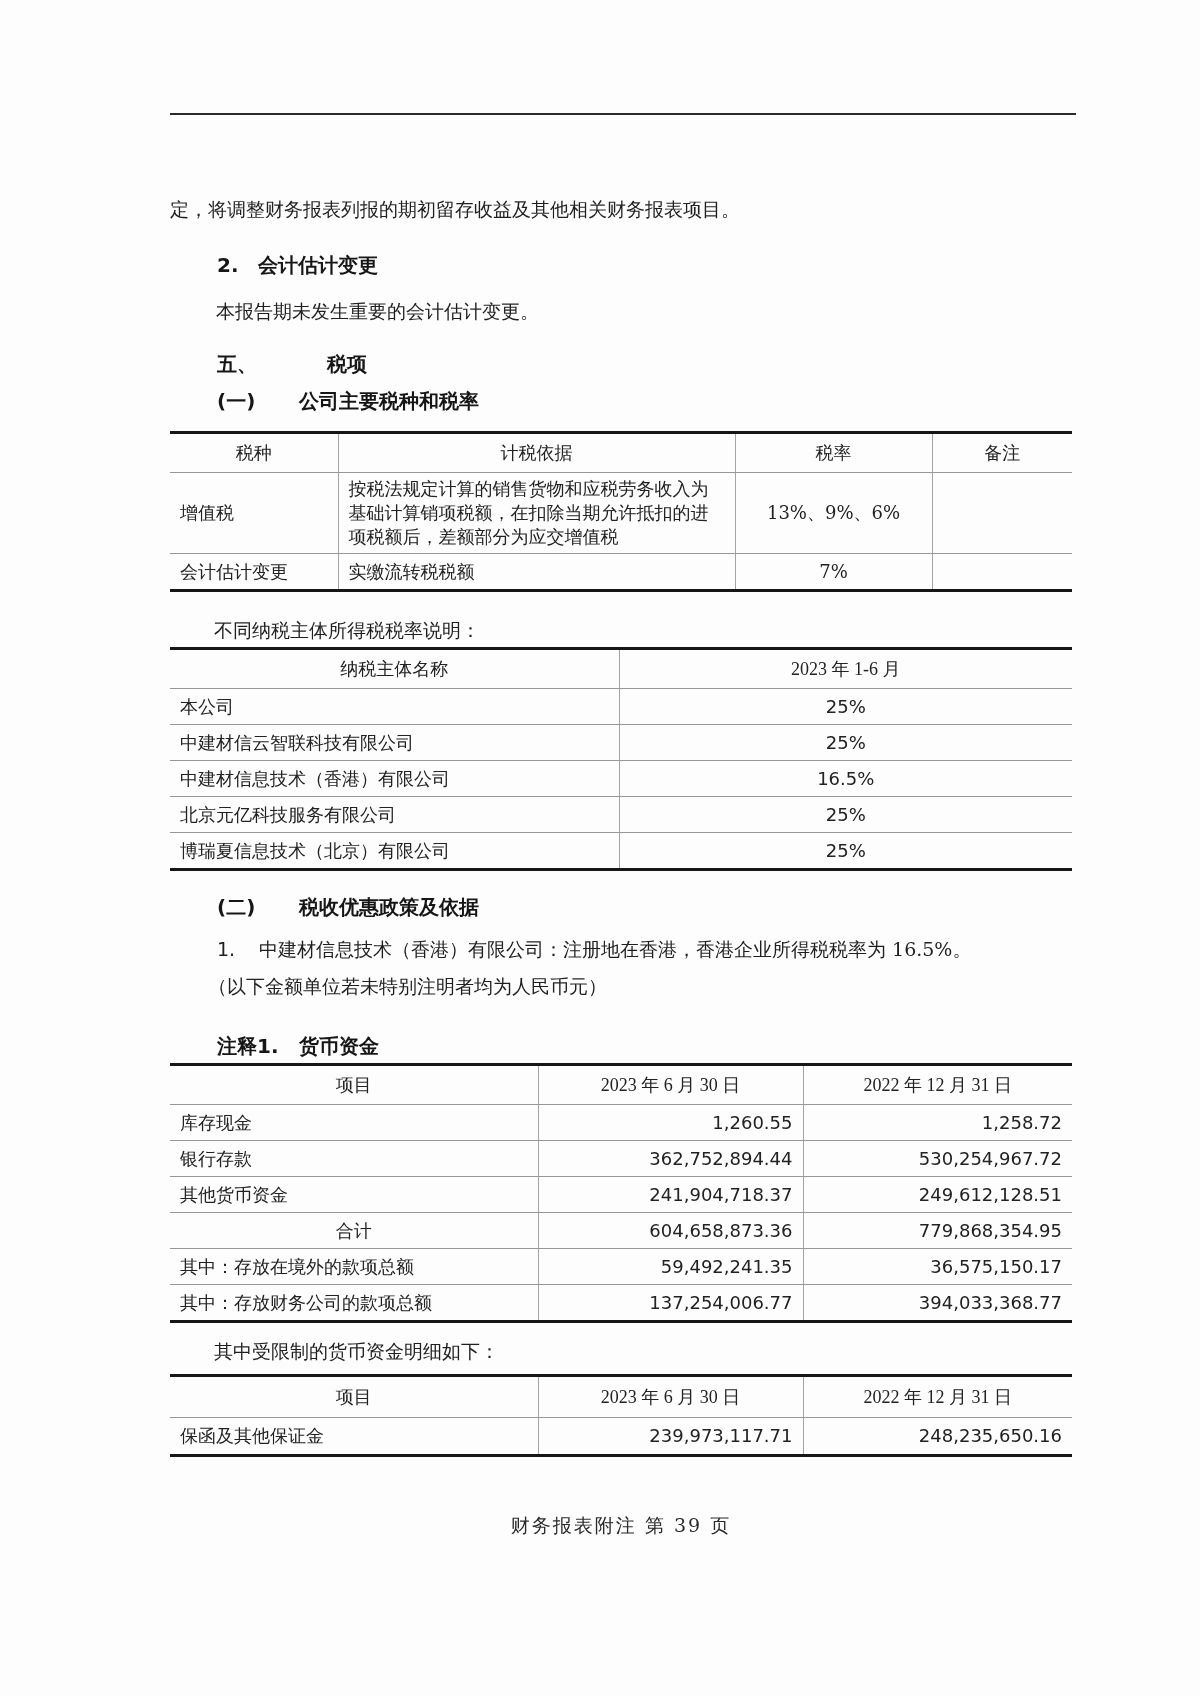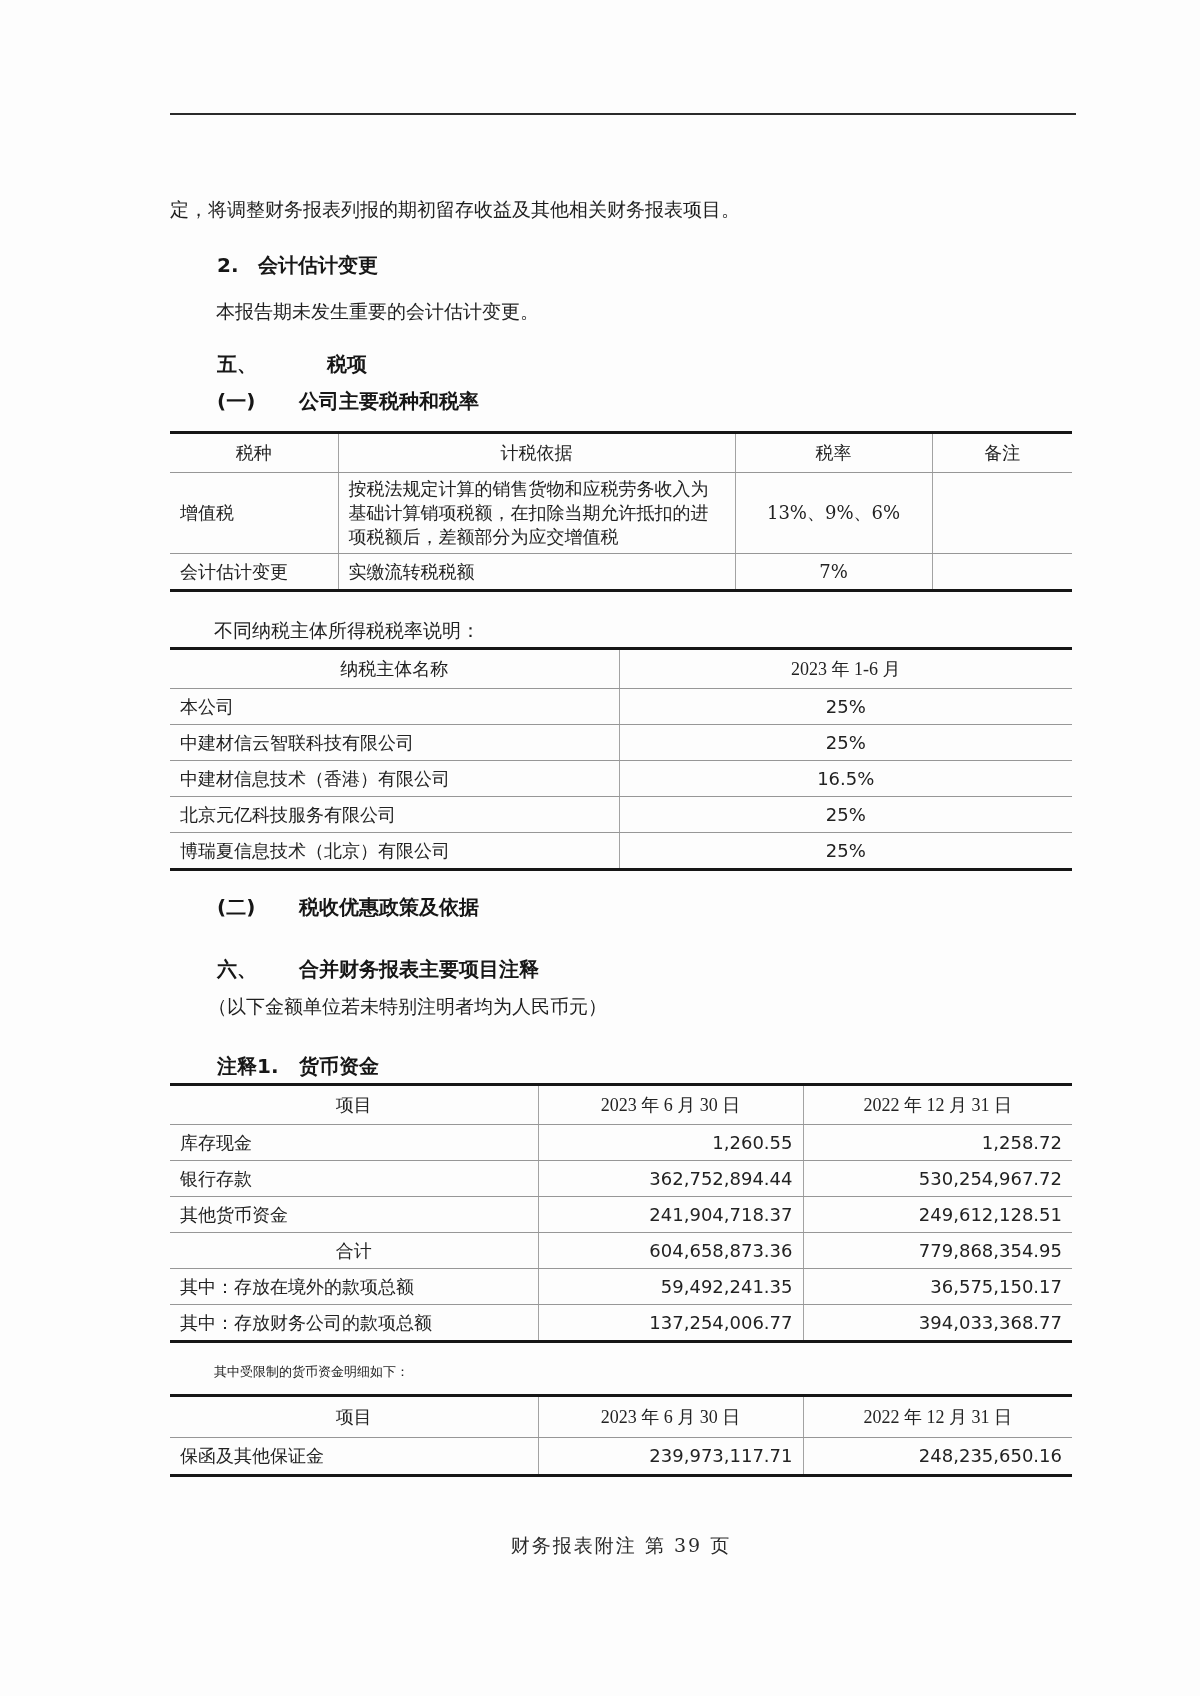--- a/index.html
+++ b/index.html
@@ -18,21 +18,21 @@
   .lbl-42{width:42px;}
   .ind47{padding-left:47px;}
   .ind46{padding-left:46px;}
   .ind44{padding-left:44px;}
   .ind38{padding-left:38px;}
   .mt-h2{margin-top:33px;}
   .bodytext{margin:23px 0 0 0;font-size:19px;line-height:23px;}
   .mt-h5{margin-top:30px;}
   .mt-h1a{margin-top:14px;}
   .note{margin:27px 0 0 0;font-size:19px;line-height:23px;}
-  .note2{margin:14px 0 4px 0;font-size:13px;line-height:23px;}
+  .note2{margin:14px 0 4px 0;font-size:19px;line-height:23px;}
   .item{margin:19px 0 0 0;font-size:19px;line-height:23px;}
   .item .lbl{display:inline-block;font-family:"DejaVu Sans", sans-serif;}
   .mt-h6{margin-top:39px;}
   .unitnote{margin:14px 0 0 0;font-size:19px;line-height:23px;}
   .mt-note1{margin-top:37px;}
   table.tbl{
     border-collapse:collapse;width:902px;table-layout:fixed;
     border-top:3px solid #161616;border-bottom:3px solid #161616;
     font-size:18px;line-height:24px;color:#222;
   }
@@ -150,24 +150,24 @@
           <td class="vr cell-left">博瑞夏信息技术（北京）有限公司</td>
           <td class="cell-center cell-num" style="text-align:center;padding-right:10px;">25%</td>
         </tr>
       </tbody>
     </table>
 
     <div class="h ind47" style="margin-top:25px;">
       <span class="lbl lbl-82">(二)</span><span>税收优惠政策及依据</span>
     </div>
 
-
-    <div class="h ind47 mt-h6">
-      <span class="lbl lbl-82">六、</span><span>合并财务报表主要项目注释</span>
-    </div>
+    <p class="item ind47">
+      <span class="lbl lbl-42">1.</span><span>中建材信息技术（香港）有限公司：注册地在香港，香港企业所得税税率为 16.5%。</span>
+    </p>
+
 
     <p class="unitnote ind38">（以下金额单位若未特别注明者均为人民币元）</p>
 
     <div class="h ind47 mt-note1">
       <span class="lbl lbl-82">注释1.</span><span>货币资金</span>
     </div>
 
     <table class="tbl t3">
       <colgroup>
           <col style="width:368px">

